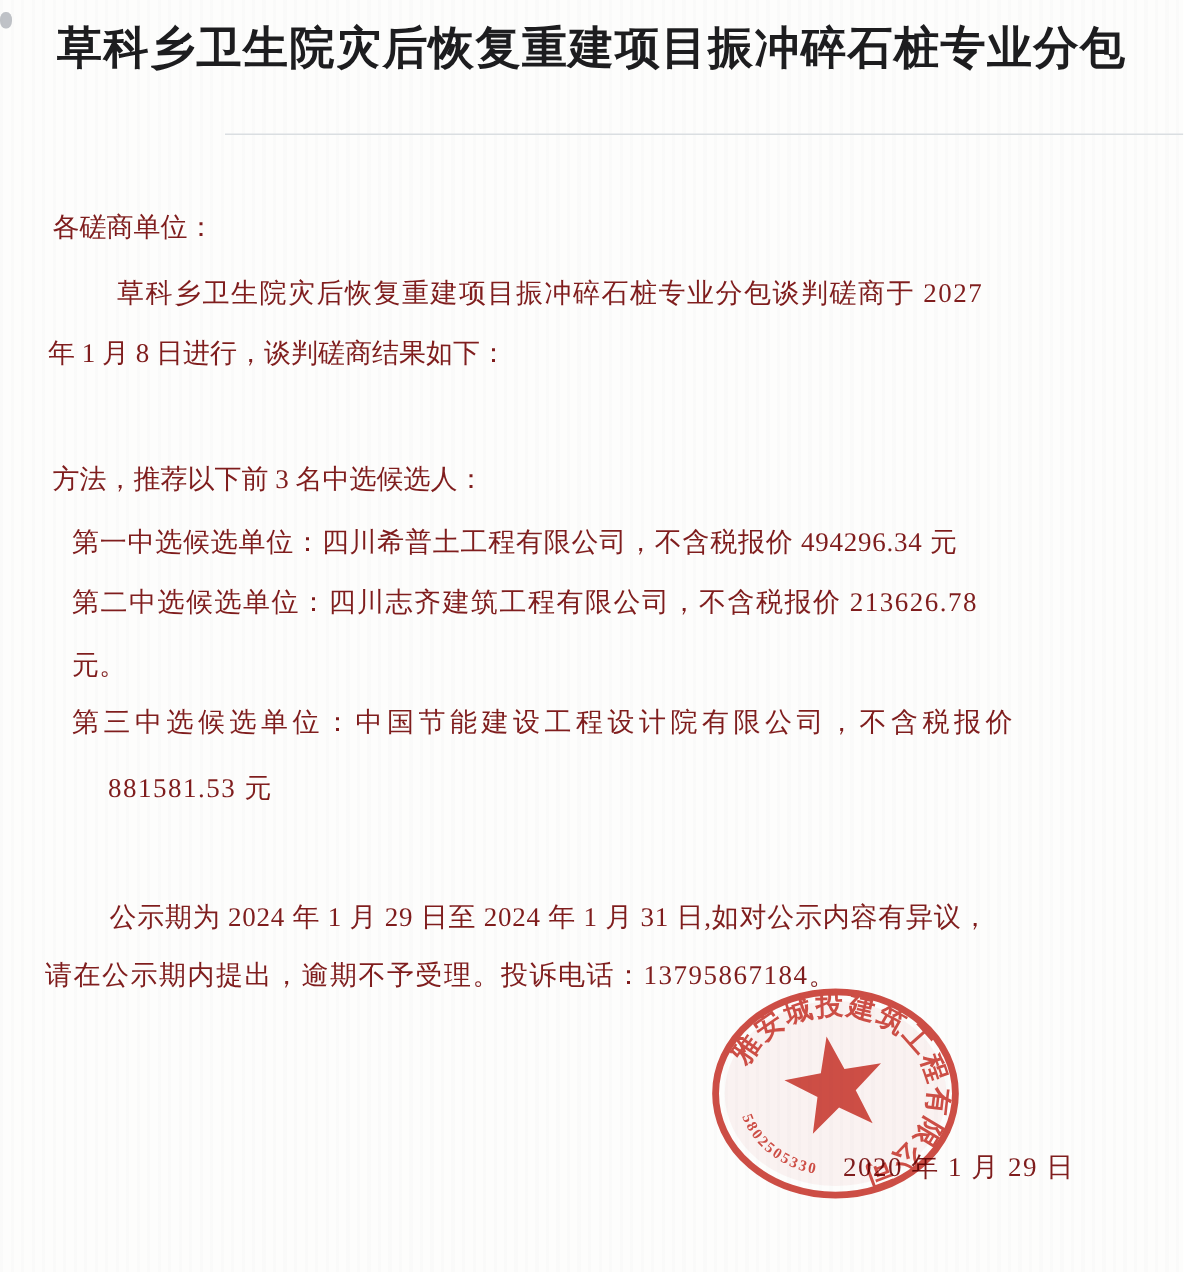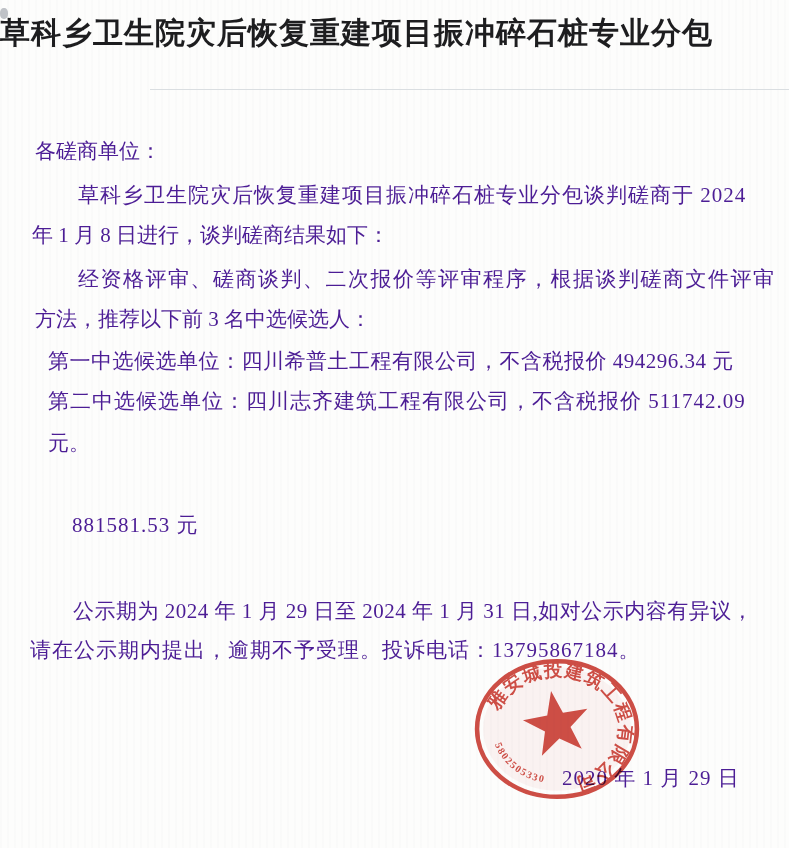--- a/index.html
+++ b/index.html
@@ -10,34 +10,35 @@
     overflow:hidden;
     font-family:"Liberation Serif","DejaVu Serif",serif;
   }
   
   .page::before{
     content:"";position:absolute;inset:0;pointer-events:none;
     background:repeating-linear-gradient(90deg,rgba(120,128,140,0.025) 0 2px,transparent 2px 7px);
   }
   .doc-title{
     position:absolute;top:10px;left:0;width:100%;
+    text-align:center;
     font-family:"Liberation Sans","DejaVu Sans",sans-serif;
     font-weight:bold;font-size:30px;line-height:46px;
     letter-spacing:1px;color:#1d1d1f;
   }
   .title-rule{
     position:absolute;top:89px;left:150px;width:639px;height:1px;
     background:#dadee1;
   }
   .scan-speck{
     position:absolute;left:0;top:8px;width:8px;height:11px;
     background:#8d929a;border-radius:45%;opacity:.55;
   }
   .ln{
-    position:absolute;font-size:21px;color:#4c1d95;
+    position:absolute;font-size:18px;color:#7f1d1d;
     white-space:nowrap;line-height:26px;
   }
   .l1{top:138px;left:35px}
   .l2{top:182px;left:78px;letter-spacing:1px}
   .l3{top:222px;left:32px}
   .l4{top:266px;left:78px;letter-spacing:1.5px}
   .l5{top:306px;left:35px}
   .l6{top:348px;left:48px;letter-spacing:.5px}
   .l7{top:388px;left:48px;letter-spacing:1px}
   .l8{top:430px;left:48px}
@@ -60,27 +61,27 @@
 <div class="page">
 
   <div class="doc-title">
     <div>草科乡卫生院灾后恢复重建项目振冲碎石桩专业分包</div>
   </div>
 
   <div class="title-rule"></div>
   <div class="scan-speck"></div>
 
   <div class="ln l1">各磋商单位：</div>
-  <div class="ln l2">草科乡卫生院灾后恢复重建项目振冲碎石桩专业分包谈判磋商于 2024</div>
+  <div class="ln l2">草科乡卫生院灾后恢复重建项目振冲碎石桩专业分包谈判磋商于 2027</div>
   <div class="ln l3">年 1 月 8 日进行，谈判磋商结果如下：</div>
-  <div class="ln l4">经资格评审、磋商谈判、二次报价等评审程序，根据谈判磋商文件评审</div>
   <div class="ln l5">方法，推荐以下前 3 名中选候选人：</div>
   <div class="ln l6">第一中选候选单位：四川希普土工程有限公司，不含税报价 494296.34 元</div>
-  <div class="ln l7">第二中选候选单位：四川志齐建筑工程有限公司，不含税报价 511742.09</div>
+  <div class="ln l7">第二中选候选单位：四川志齐建筑工程有限公司，不含税报价 213626.78</div>
   <div class="ln l8">元。</div>
+  <div class="ln l9">第三中选候选单位：中国节能建设工程设计院有限公司，不含税报价</div>
   <div class="ln l10">881581.53 元</div>
   <div class="ln l11">公示期为 2024 年 1 月 29 日至 2024 年 1 月 31 日,如对公示内容有异议，</div>
   <div class="ln l12">请在公示期内提出，逾期不予受理。投诉电话：13795867184。</div>
   <div class="ln l14">2020 年 1 月 29 日</div>
 
   <svg class="seal" viewBox="0 0 168 144" aria-hidden="true">
     <defs>
       <path id="sealTopArc" d="M 25.7 54.2 A 62 52 0 1 1 100 122.2" fill="none"></path>
       <path id="sealBottomArc" d="M 22.2 86 A 64 54 0 0 0 72.9 125.2" fill="none"></path>
     </defs>

